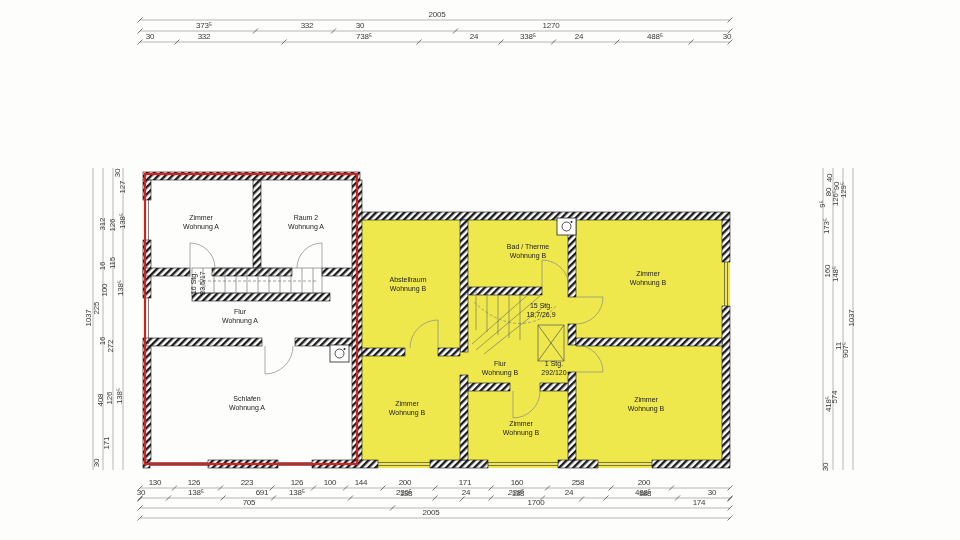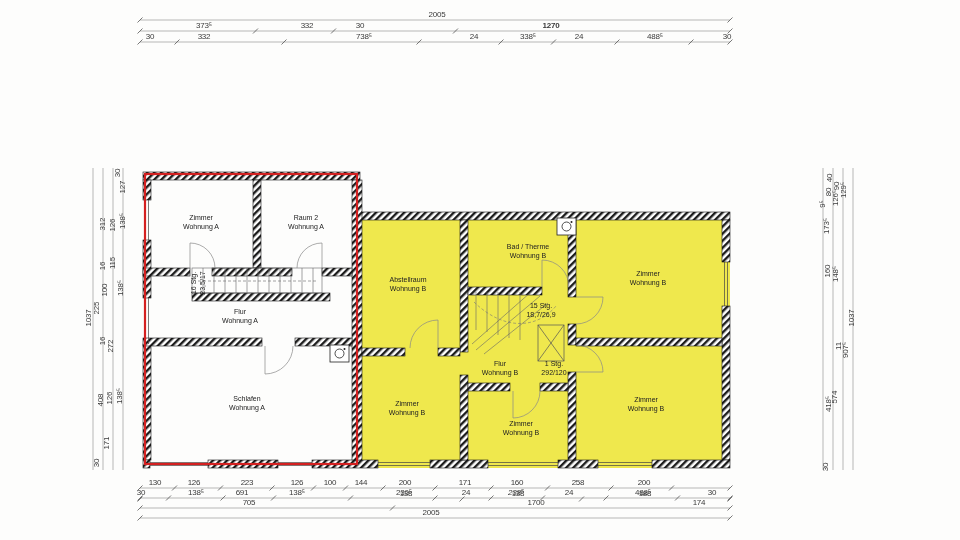--- a/index.html
+++ b/index.html
@@ -271,21 +271,21 @@
       <div class="room-label rot" style="left: 198px; top: 283px;">
         <div>16 Stg.</div>
         <div>23,5/17</div>
       </div>
     </div>
 <div id="dim-labels">
       <span class="dim" style="left: 437px; top: 14px;">2005</span>
       <span class="dim" style="left: 204px; top: 25px;">373⁵</span>
       <span class="dim" style="left: 307px; top: 25px;">332</span>
       <span class="dim" style="left: 360px; top: 25px;">30</span>
-      <span class="dim" style="left: 551px; top: 25px; font-weight: bold;">1270</span>
+      <span class="dim" style="left: 551px; top: 25px;">1270</span>
       <span class="dim" style="left: 150px; top: 36px;">30</span>
       <span class="dim" style="left: 204px; top: 36px;">332</span>
       <span class="dim" style="left: 364px; top: 36px;">738⁵</span>
       <span class="dim" style="left: 474px; top: 36px;">24</span>
       <span class="dim" style="left: 528px; top: 36px;">338⁵</span>
       <span class="dim" style="left: 579px; top: 36px;">24</span>
       <span class="dim" style="left: 655px; top: 36px;">488⁵</span>
       <span class="dim" style="left: 727px; top: 36px;">30</span>
       <span class="dim" style="left: 155px; top: 482px;">130</span>
       <span class="dim" style="left: 194px; top: 482px;">126</span>
@@ -294,21 +294,21 @@
       <span class="dim" style="left: 330px; top: 482px;">100</span>
       <span class="dim" style="left: 361px; top: 482px;">144</span>
       <span class="dim" style="left: 405px; top: 482px;">200</span>
       <span class="dim" style="left: 465px; top: 482px;">171</span>
       <span class="dim" style="left: 517px; top: 482px;">160</span>
       <span class="dim" style="left: 578px; top: 482px;">258</span>
       <span class="dim" style="left: 644px; top: 482px;">200</span>
       <span class="dim" style="left: 699px; top: 482px; margin-top: 20px;">174</span>
       <span class="dim" style="left: 141px; top: 492px;">30</span>
       <span class="dim" style="left: 196px; top: 492px;">138⁵</span>
-      <span class="dim" style="left: 242px; top: 492px;">691</span>
+      <span class="dim" style="left: 262px; top: 492px;">691</span>
       <span class="dim" style="left: 297px; top: 492px;">138⁵</span>
       <span class="dim" style="left: 404px; top: 492px;">230⁵</span>
       <span class="dim" style="left: 406px; top: 493px;">138</span>
       <span class="dim" style="left: 466px; top: 492px;">24</span>
       <span class="dim" style="left: 516px; top: 492px; font-style: italic;">238⁵</span>
       <span class="dim" style="left: 518px; top: 493px;">138</span>
       <span class="dim" style="left: 569px; top: 492px;">24</span>
       <span class="dim" style="left: 643px; top: 492px;">488⁵</span>
       <span class="dim" style="left: 645px; top: 493px; text-align: center;">188</span>
       <span class="dim" style="left: 712px; top: 492px;">30</span>

